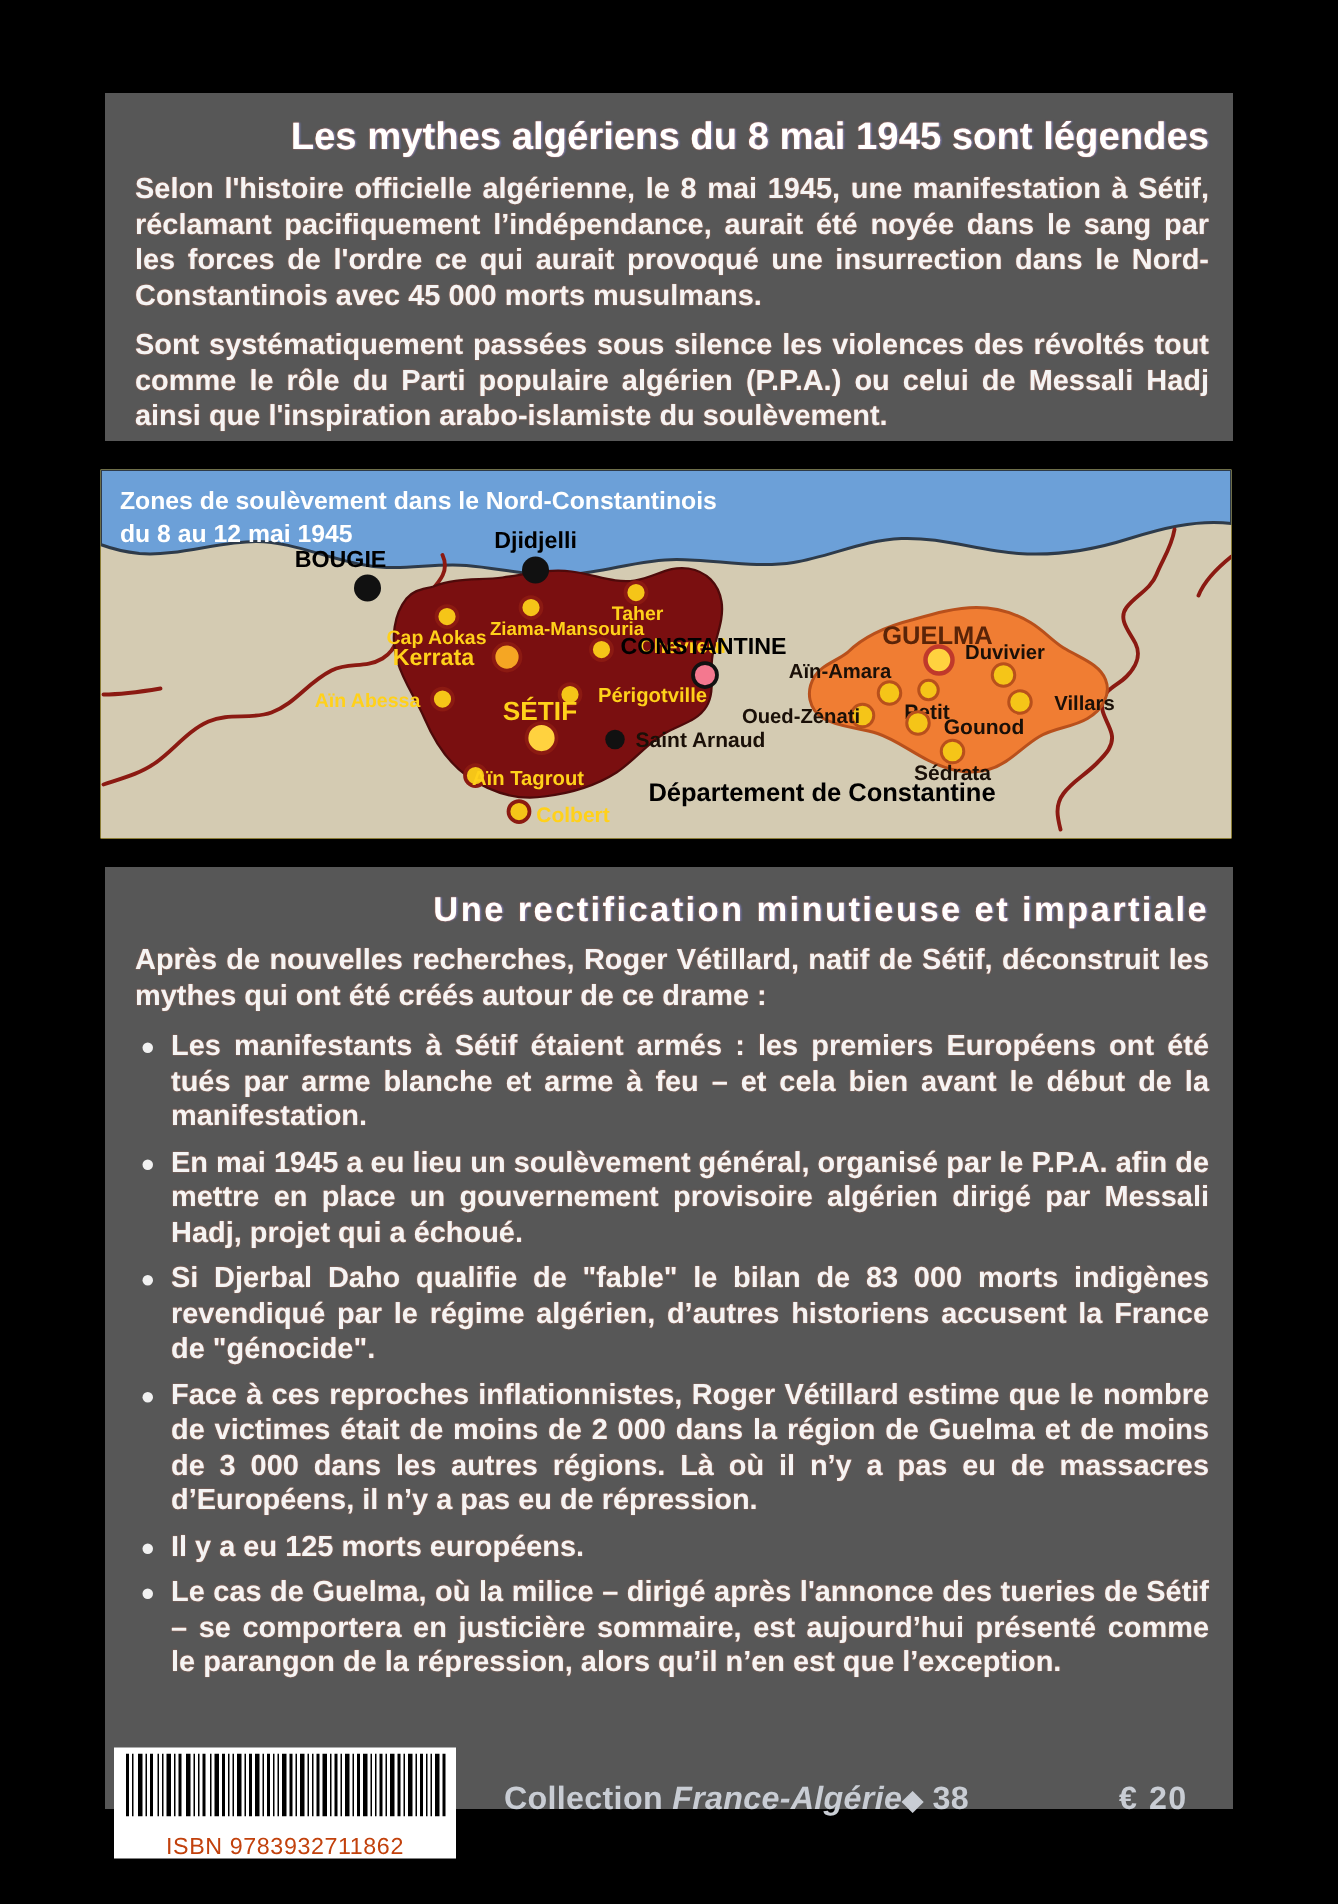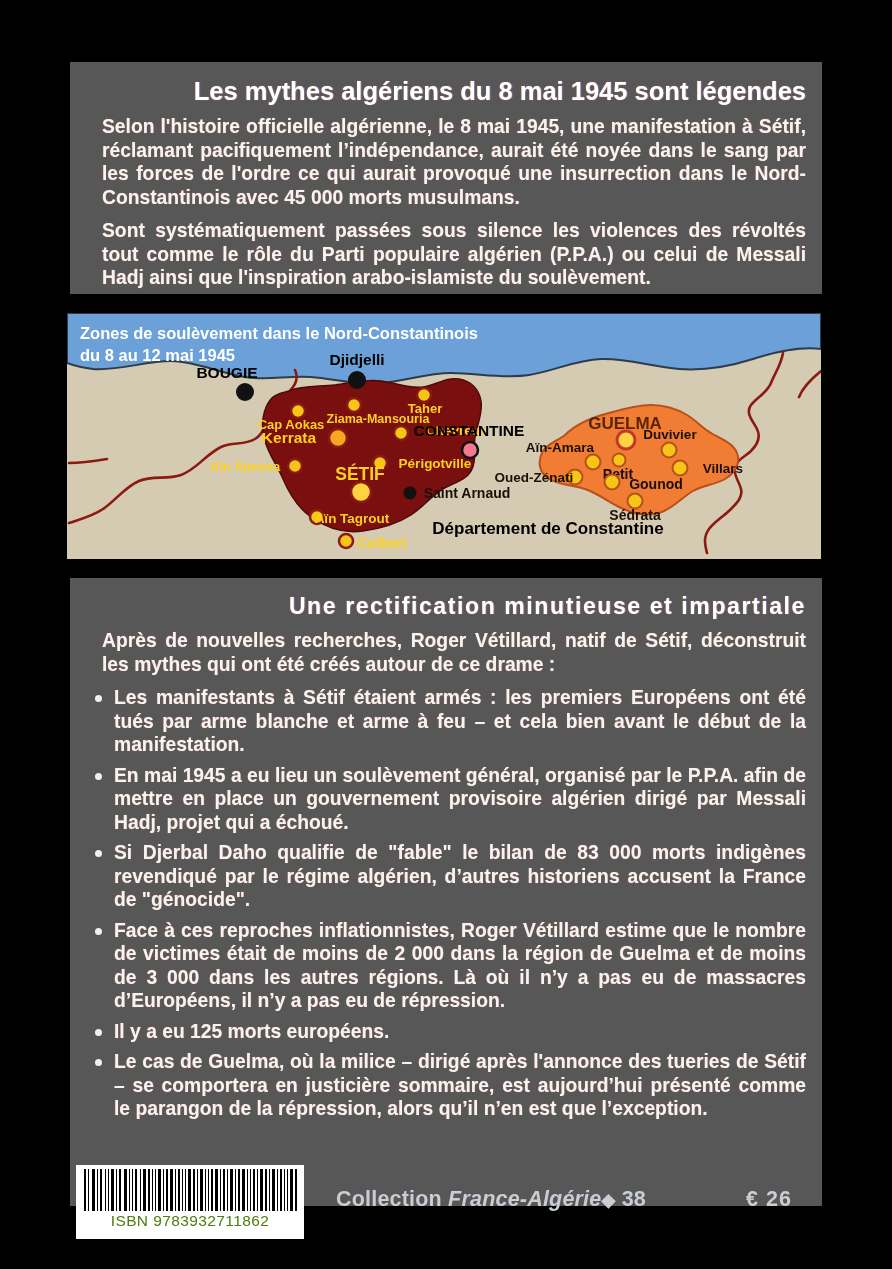--- a/index.html
+++ b/index.html
@@ -13,21 +13,21 @@
 
   .heading{
     color:#ffffff;font-weight:bold;text-align:right;
     text-shadow:0 0 1px rgba(255,120,80,.85), 1px 0 1px rgba(120,150,255,.5);
   }
   .heading-1{font-size:25.5px;line-height:30px;margin:4px 0 9px 0;}
   .heading-2{font-size:23px;line-height:30px;letter-spacing:1.6px;margin:3px 0 8px 0;}
 
   p.body{
     color:#f4f4f4;font-weight:bold;font-size:19.3px;line-height:23.5px;
-    margin:0 0 10px 16px;text-align:justify;
+    margin:0 0 10px 4px;text-align:justify;
     text-shadow:0 0 1px rgba(255,130,90,.75);
     font-stretch:condensed;
   }
   p.body:last-child{margin-bottom:0;}
 
   ul.bullets{list-style:none;margin:0;padding:0;}
   ul.bullets>li{
     position:relative;padding-left:28px;margin-bottom:7px;
     color:#f4f4f4;font-weight:bold;font-size:19.3px;line-height:23.5px;
     text-align:justify;text-shadow:0 0 1px rgba(255,130,90,.75);
@@ -42,21 +42,21 @@
   .map-wrap{position:absolute;left:67px;top:313px;width:754px;height:246px;
             overflow:hidden;background:#fde047;}
   .map-wrap svg{display:block;}
   .map-lbl{font-family:"Liberation Sans",sans-serif;font-weight:bold;}
 
   
   .footer{position:absolute;left:0;top:1163px;width:892px;height:84px;}
   .barcode-box{position:absolute;left:76px;top:2px;width:228px;height:74px;
                background:#ffffff;box-sizing:border-box;padding:4px 6px 2px 6px;}
   .bars{height:42px;width:100%;display:block;}
-  .isbn{color:#4d7c0f;font-size:15.5px;text-align:center;margin-top:1px;
+  .isbn{color:#c2410c;font-size:15.5px;text-align:center;margin-top:12px;
         letter-spacing:.4px;font-family:"Liberation Sans",sans-serif;}
   .coll{position:absolute;left:336px;top:24px;color:#c9cdd4;font-weight:bold;
         font-size:21.5px;letter-spacing:.2px;}
   .coll .ital{font-style:italic;}
   .coll .dia{font-style:normal;font-size:18px;}
   .price{position:absolute;left:746px;top:24px;color:#c9cdd4;font-weight:bold;
          font-size:21.5px;letter-spacing:1px;}
 </style>
 </head>
 <body>
@@ -262,14 +262,14 @@
           <rect x="213" y="0" width="2" height="42"></rect>
       </g>
     </svg>
     <div class="isbn">ISBN  9783932711862</div>
   </div>
 
   <div class="coll">
     <span>Collection </span><span class="ital">France-Algérie</span><span class="dia">◆</span> <span>38</span>
   </div>
 
-  <div class="price">€ 26</div>
+  <div class="price">€ 20</div>
 </div>
 
 </body></html>

